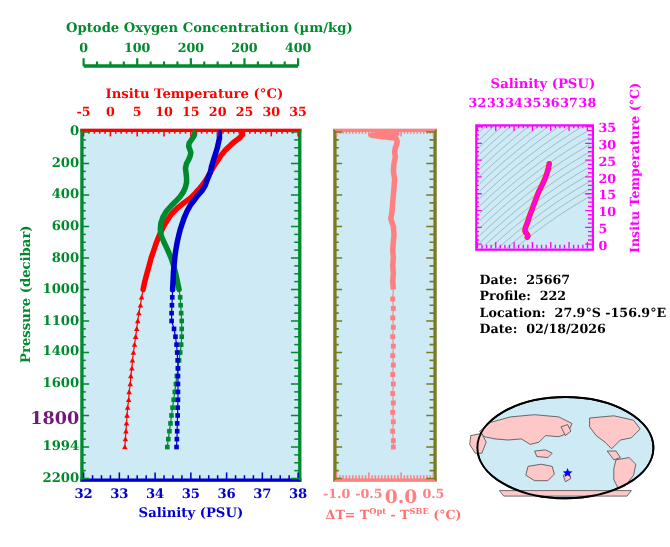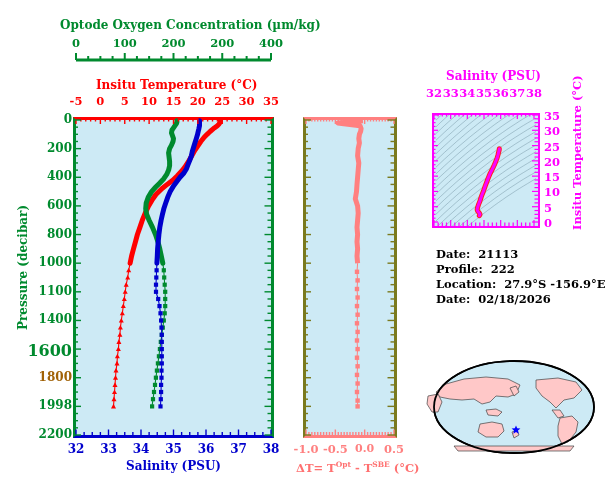--- a/index.html
+++ b/index.html
@@ -313,23 +313,23 @@
 
 <div class="abs" id="press-ticklabels" style="left:28px;top:110px;width:44px;height:335px;">
     <div style="position: absolute; right: 0px; top: 2px; color: rgb(0, 138, 46); font-size: 12px; font-weight: bold;">0</div>
     <div style="position: absolute; right: 0px; top: 30.6364px; color: rgb(0, 138, 46); font-size: 12px; font-weight: bold;">200</div>
     <div style="position: absolute; right: 0px; top: 59.2727px; color: rgb(0, 138, 46); font-size: 12px; font-weight: bold;">400</div>
     <div style="position: absolute; right: 0px; top: 87.9091px; color: rgb(0, 138, 46); font-size: 12px; font-weight: bold;">600</div>
     <div style="position: absolute; right: 0px; top: 116.545px; color: rgb(0, 138, 46); font-size: 12px; font-weight: bold;">800</div>
     <div style="position: absolute; right: 0px; top: 145.182px; color: rgb(0, 138, 46); font-size: 12px; font-weight: bold;">1000</div>
     <div style="position: absolute; right: 0px; top: 173.818px; color: rgb(0, 138, 46); font-size: 12px; font-weight: bold;">1100</div>
     <div style="position: absolute; right: 0px; top: 202.455px; color: rgb(0, 138, 46); font-size: 12px; font-weight: bold;">1400</div>
-    <div style="position: absolute; right: 0px; top: 231.091px; color: rgb(0, 138, 46); font-size: 16px; font-weight: bold;">1600</div>
-    <div style="position: absolute; right: 0px; top: 259.727px; color: #a16207; font-size: 12px; font-weight: bold;">1800</div>
-    <div style="position: absolute; right: 0px; top: 288.364px; color: rgb(0, 138, 46); font-size: 12px; font-weight: bold;">1998</div>
+    <div style="position: absolute; right: 0px; top: 231.091px; color: rgb(0, 138, 46); font-size: 12px; font-weight: bold;">1600</div>
+    <div style="position: absolute; right: 0px; top: 259.727px; color: #701a75; font-size: 16px; font-weight: bold;">1800</div>
+    <div style="position: absolute; right: 0px; top: 288.364px; color: rgb(0, 138, 46); font-size: 12px; font-weight: bold;">1994</div>
     <div style="position: absolute; right: 0px; top: 317px; color: rgb(0, 138, 46); font-size: 12px; font-weight: bold;">2200</div>
   </div>
 
 <div class="abs lbl c-green" id="ylab" style="left:16px;top:330px;font-size:12px;">Pressure (decibar)</div>
 
 <div class="abs" id="sal-ticklabels" style="left:73px;top:442px;width:201px;height:14px;">
     <div class="ttxt" style="color: rgb(0, 0, 204); font-size: 12px; left: -13px; top: 0px; width: 32px;">32</div>
     <div class="ttxt" style="color: rgb(0, 0, 204); font-size: 12px; left: 19.5px; top: 0px; width: 32px;">33</div>
     <div class="ttxt" style="color: rgb(0, 0, 204); font-size: 12px; left: 52px; top: 0px; width: 32px;">34</div>
     <div class="ttxt" style="color: rgb(0, 0, 204); font-size: 12px; left: 84.5px; top: 0px; width: 32px;">35</div>
@@ -512,21 +512,21 @@
     <line x1="103.5" y1="310.6818181818182" x2="98.5" y2="310.6818181818182" stroke="#7a7a1e" stroke-width="1.4"></line>
     <line x1="12.5" y1="317.8409090909091" x2="16" y2="317.8409090909091" stroke="#7a7a1e" stroke-width="1.4"></line>
     <line x1="103.5" y1="317.8409090909091" x2="98.5" y2="317.8409090909091" stroke="#7a7a1e" stroke-width="1.4"></line>
     <line x1="12.5" y1="325" x2="19" y2="325" stroke="#7a7a1e" stroke-width="1.4"></line>
     <line x1="103.5" y1="325" x2="95.5" y2="325" stroke="#7a7a1e" stroke-width="1.4"></line>
   </svg>
 
 <div class="abs" id="dt-ticklabels" style="left:288px;top:442px;width:124px;height:14px;">
     <div class="ttxt" style="color: rgb(255, 128, 128); font-size: 11.5px; left: 2px; width: 32px; top: 0px;">-1.0</div>
     <div class="ttxt" style="color: rgb(255, 128, 128); font-size: 11.5px; left: 31.3333px; width: 32px; top: 0px;">-0.5</div>
-    <div class="ttxt" style="color: rgb(255, 128, 128); font-size: 11px; left: 60.6667px; width: 32px; top: 0px;">0.0</div>
+    <div class="ttxt" style="color: rgb(255, 128, 128); font-size: 17px; left: 60.6667px; width: 32px; top: 0px;">0.0</div>
     <div class="ttxt" style="color: rgb(255, 128, 128); font-size: 11.5px; left: 90px; width: 32px; top: 0px;">0.5</div>
   </div>
 <div class="abs lbl c-olive" id="dt-title" style="left:296px;top:460px;font-size:11.5px;"><span>ΔT= T</span><sup>Opt</sup><span> - T</span><sup>SBE</sup><span> (°C)</span></div>
 
 <div class="abs lbl c-mag" id="ts-title" style="left:446px;top:69px;font-size:12px;">Salinity (PSU)</div>
 <div class="abs" id="ts-xticklabels" style="left:427px;top:86px;width:118px;height:14px;">
     <div class="ttxt" style="color: rgb(255, 0, 255); font-size: 11.5px; left: -9px; top: 0px; width: 32px;">32</div>
     <div class="ttxt" style="color: rgb(255, 0, 255); font-size: 11.5px; left: 7.66667px; top: 0px; width: 32px;">33</div>
     <div class="ttxt" style="color: rgb(255, 0, 255); font-size: 11.5px; left: 24.3333px; top: 0px; width: 32px;">34</div>
     <div class="ttxt" style="color: rgb(255, 0, 255); font-size: 11.5px; left: 41px; top: 0px; width: 32px;">35</div>
@@ -682,21 +682,21 @@
     <div style="position: absolute; left: 0px; top: 46.8571px; color: rgb(255, 0, 255); font-size: 11.5px; font-weight: bold;">20</div>
     <div style="position: absolute; left: 0px; top: 31.5714px; color: rgb(255, 0, 255); font-size: 11.5px; font-weight: bold;">25</div>
     <div style="position: absolute; left: 0px; top: 16.2857px; color: rgb(255, 0, 255); font-size: 11.5px; font-weight: bold;">30</div>
     <div style="position: absolute; left: 0px; top: 1px; color: rgb(255, 0, 255); font-size: 11.5px; font-weight: bold;">35</div>
   </div>
 <div class="abs lbl c-mag" id="tslab-r" style="left:570px;top:230px;font-size:11.5px;">Insitu Temperature (°C)</div>
 
 <div class="abs" style="left:436px;top:247px;line-height:15px;">
   <div class="info">
     <span>Date:</span>
-    &nbsp;<span>21113</span>
+    &nbsp;<span>25667</span>
   </div>
   <div class="info">
     <span>Profile:</span>
     &nbsp;<span>222</span>
   </div>
   <div class="info">
     <span>Location:</span>
     &nbsp;<span>27.9°S -156.9°E</span>
   </div>
   <div class="info">

